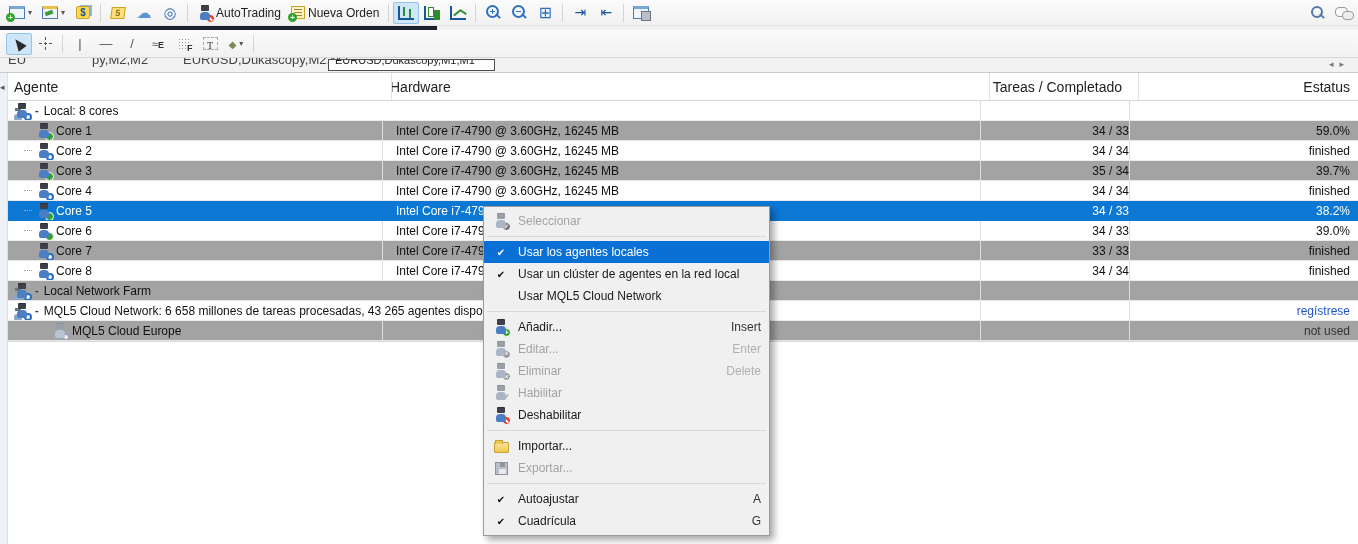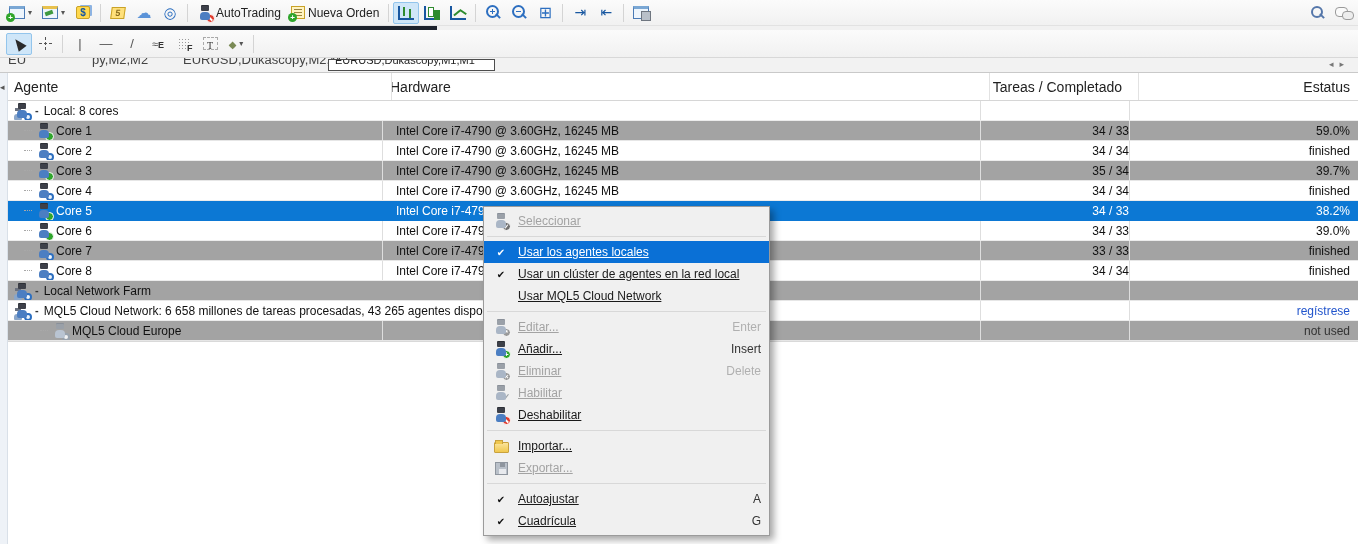--- a/index.html
+++ b/index.html
@@ -186,21 +186,21 @@
   .ic-floppy { position:relative; width:13px; height:13px; background:#b9c0c9; border:1px solid #8e959e;
     display:inline-block; flex:none; }
   .ic-floppy::before { content:""; position:absolute; left:3px; bottom:0; width:7px; height:5px; background:#e8eaee; }
   .ic-floppy::after { content:""; position:absolute; left:4px; top:0; width:5px; height:4px; background:#8e959e; }
 
   
   .menu { position:absolute; left:483px; top:206px; width:287px; background:#f0f0f0;
     border:1px solid #9b9b9b; box-shadow:4px 4px 7px rgba(0,0,0,0.35); padding:3px 0; z-index:10; }
   .mi { height:22px; display:flex; align-items:center; padding:0 8px 0 6px; font-size:12px; color:#1a1a1a; }
   .mi .mic { width:22px; display:flex; justify-content:center; flex:none; }
-  .mi .ml { flex:1; margin-left:6px; white-space:nowrap;text-decoration:underline; }
+  .mi .ml { flex:1; margin-left:6px; white-space:nowrap; }
   .mi .msc { color:#333; margin-left:12px; }
   .mi.dis { color:#a3a3a3; }
   .mi.dis .msc { color:#b0b0b0; }
   .mi.hl { background:#0a70d6; color:#fff; }
   .mi.hl .mcheck::before { color:#fff; }
   .mcheck::before { content:"✔"; font-size:10px; color:#111; }
   .msep { height:1px; background:#d8d8d8; margin:4px 3px; }
 </style>
 </head>
 <body>
@@ -511,38 +511,38 @@
     <span class="mic">
         <span class="mcheck"></span>
       </span>
     <span class="ml">Usar un clúster de agentes en la red local</span>
   </div>
   <div class="mi">
     <span class="mic"></span>
     <span class="ml">Usar MQL5 Cloud Network</span>
   </div>
   <div class="msep"></div>
+  <div class="mi">
+    <span class="mic">
+        <span class="agent-ic" data-icon="agent-add-icon">
+          <i></i>
+        </span>
+      </span>
+    <span class="ml">Añadir...</span>
+    <span class="msc">Insert</span>
+  </div>
   <div class="mi dis">
     <span class="mic">
         <span class="agent-ic" data-icon="agent-edit-icon">
           <i></i>
         </span>
       </span>
     <span class="ml">Editar...</span>
     <span class="msc">Enter</span>
   </div>
-  <div class="mi">
-    <span class="mic">
-        <span class="agent-ic" data-icon="agent-add-icon">
-          <i></i>
-        </span>
-      </span>
-    <span class="ml">Añadir...</span>
-    <span class="msc">Insert</span>
-  </div>
   <div class="mi dis">
     <span class="mic">
         <span class="agent-ic" data-icon="agent-delete-icon">
           <i></i>
         </span>
       </span>
     <span class="ml">Eliminar</span>
     <span class="msc">Delete</span>
   </div>
   <div class="mi dis">

